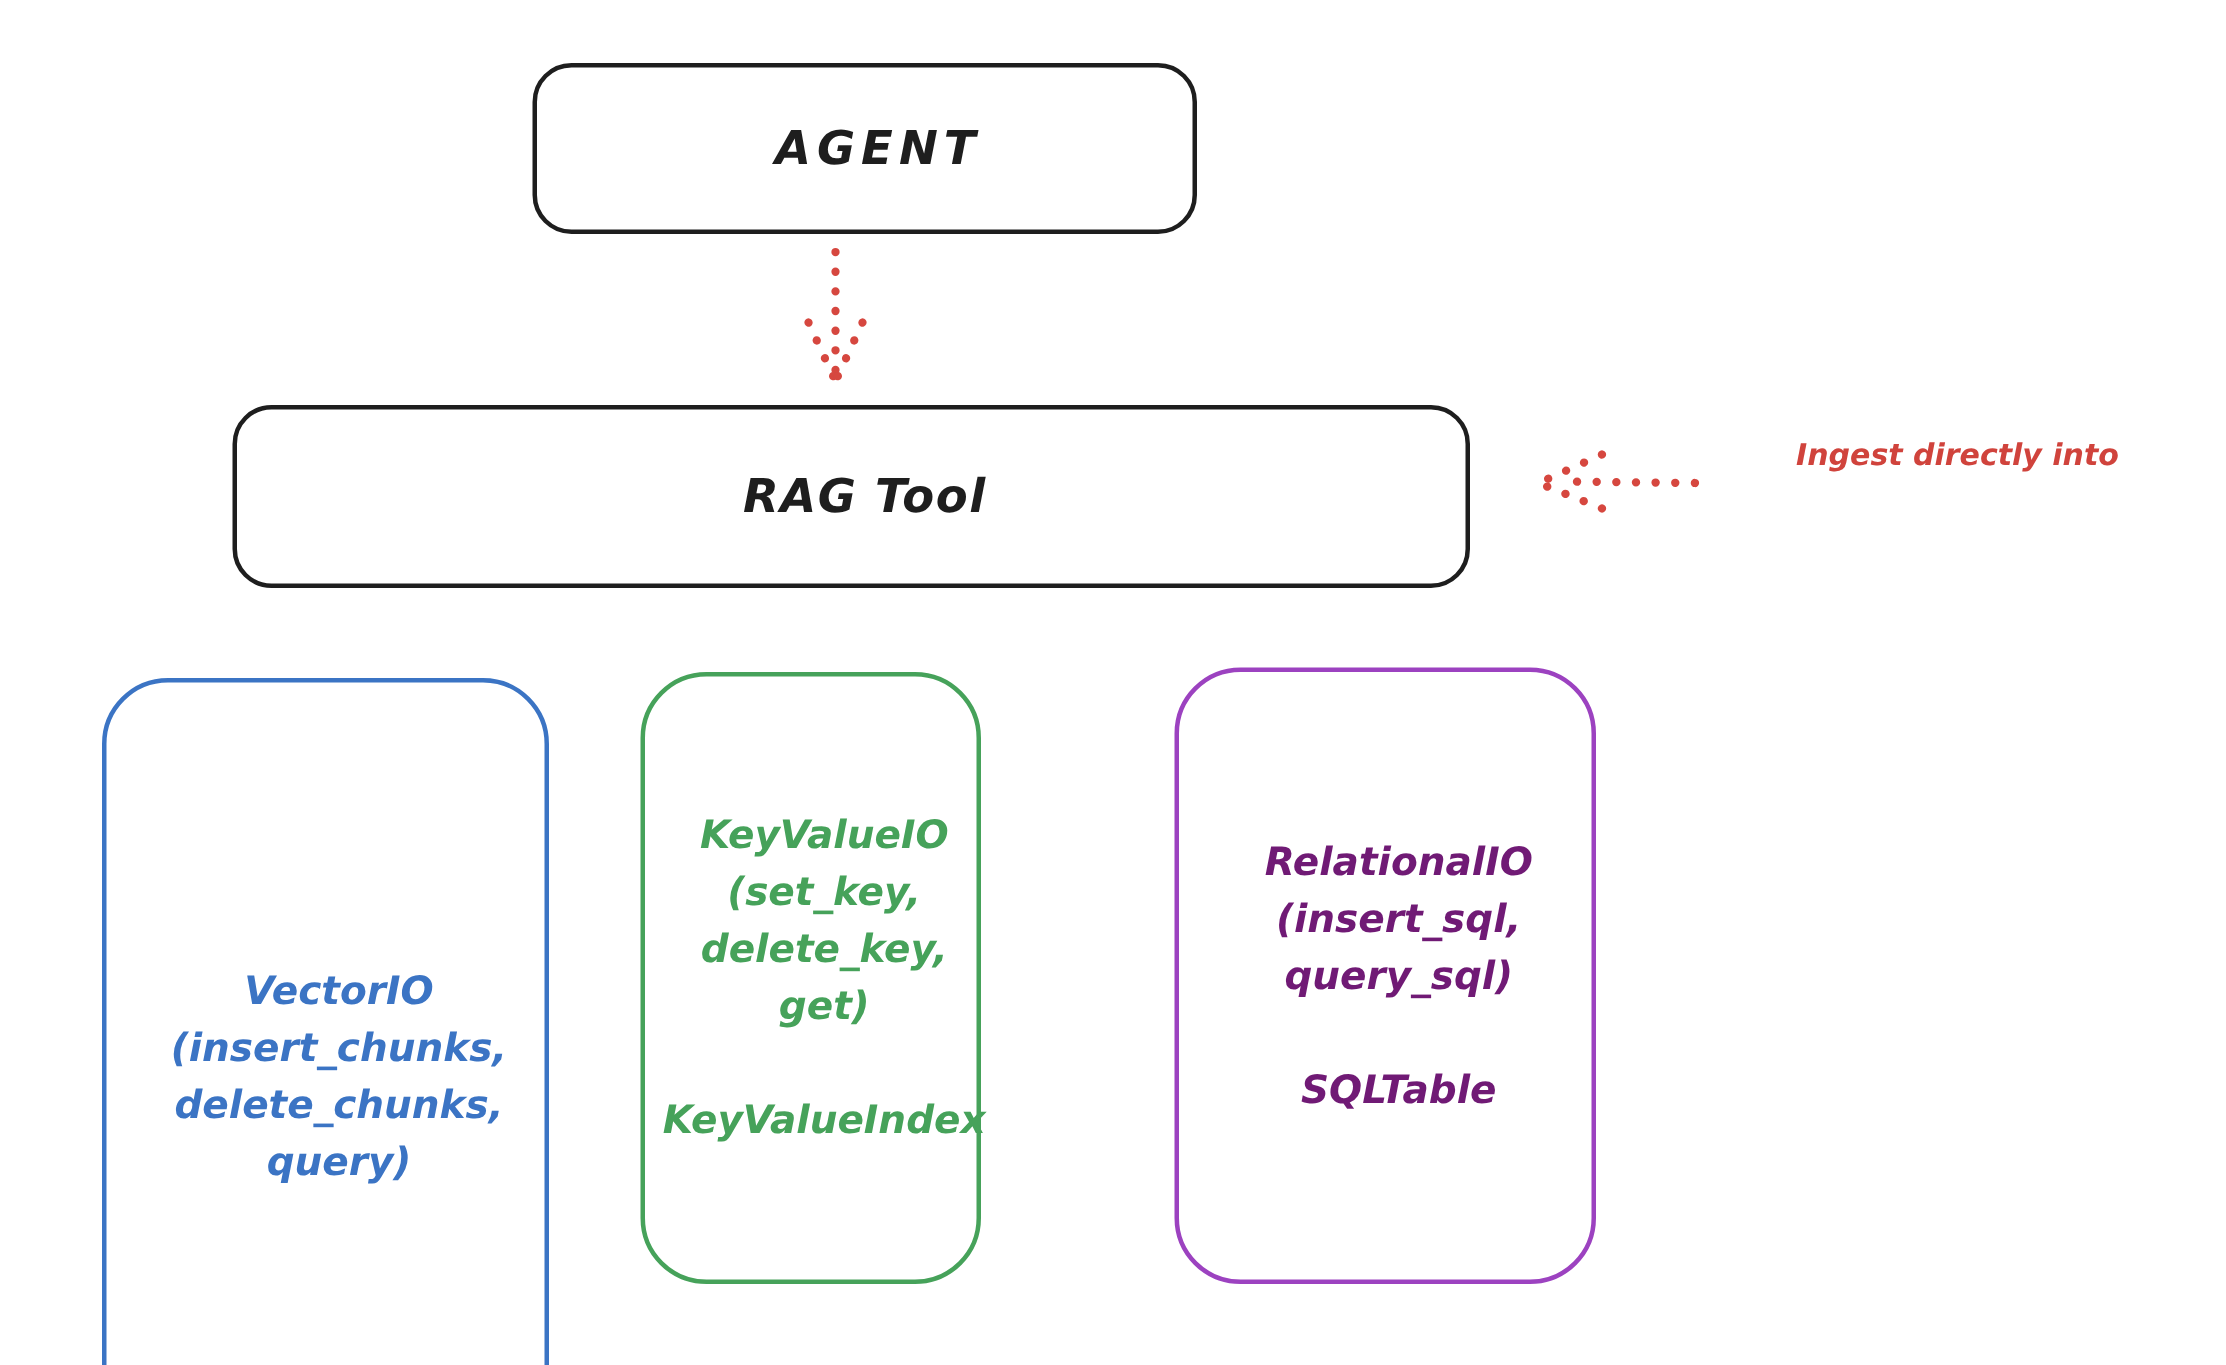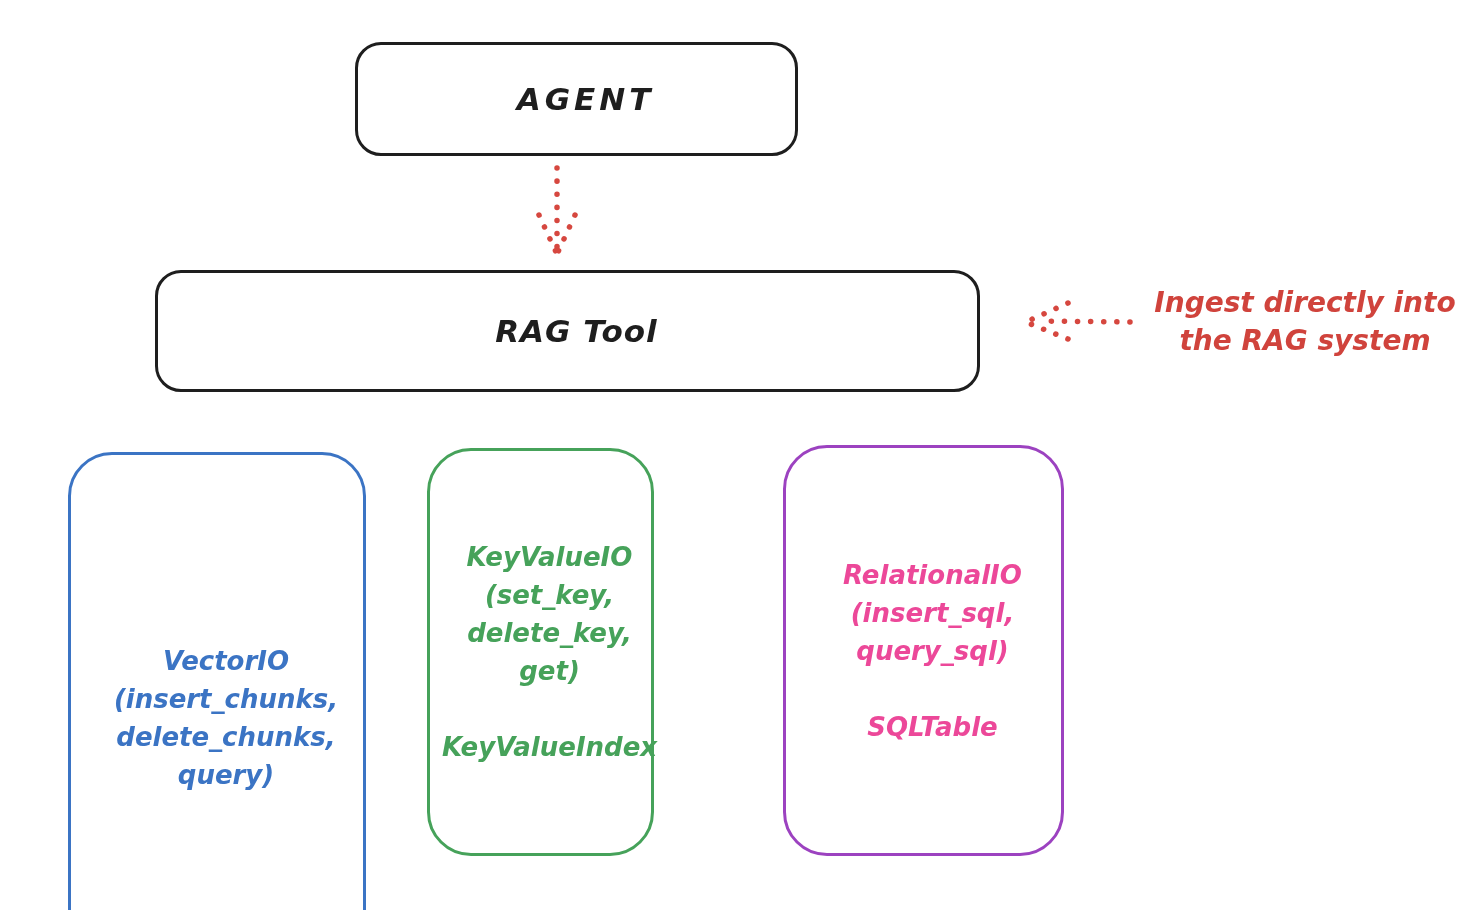--- a/index.html
+++ b/index.html
@@ -73,31 +73,31 @@
   .box-keyvalue {
     left: 427px; top: 448px;
     width: 227px; height: 408px;
     border: 3.5px solid #46a25a;
     color: #46a25a;
   }
   .box-relational {
     left: 783px; top: 445px;
     width: 281px; height: 411px;
     border: 3.5px solid #9c42c0;
-    color: #ec4899;
+    color: #701a75;
   }
   .annotation-text {
     position: absolute;
     left: 1140px; top: 284px;
     width: 330px;
     text-align: center;
     color: #d0433c;
     font-style: italic;
     font-weight: bold;
-    font-size: 28px;
+    font-size: 20px;
     line-height: 38px;
   }
   .arrow-svg {
     position: absolute;
     left: 0; top: 0;
     pointer-events: none;
   }
   .dotted-stroke {
     fill: none;
     stroke: #d6473f;
@@ -126,21 +126,20 @@
 
     <g>
       <path class="dotted-stroke" d="M1130,322 L1040,321"></path>
       <path class="dotted-stroke" d="M1068,303 L1028,321"></path>
       <path class="dotted-stroke" d="M1068,339 L1028,323"></path>
     </g>
   </svg>
 
   <div class="annotation-text">
       <div>Ingest directly into</div>
-      <div>the RAG system</div>
     </div>
 
   <div class="node storage-box box-vector">
     <div>
         <div>VectorIO</div>
         <div>(insert_chunks,</div>
         <div>delete_chunks,</div>
         <div>query)</div>
       </div>
   </div>

